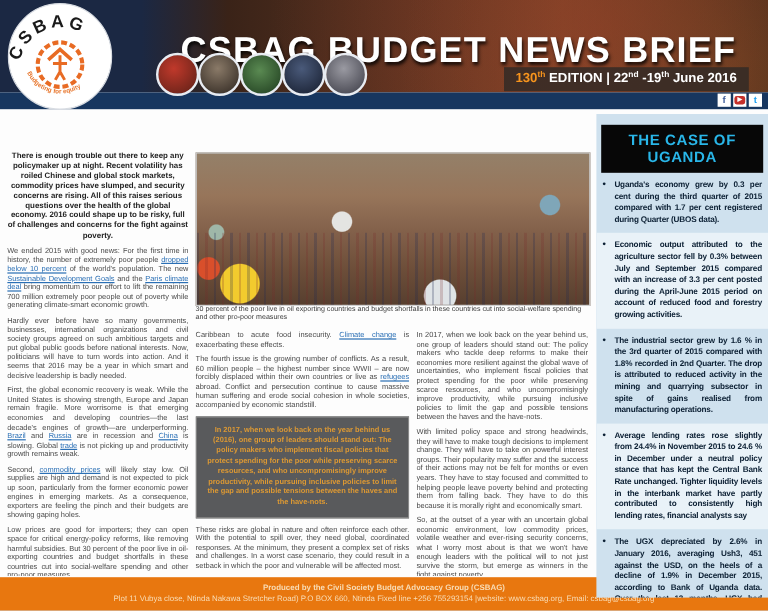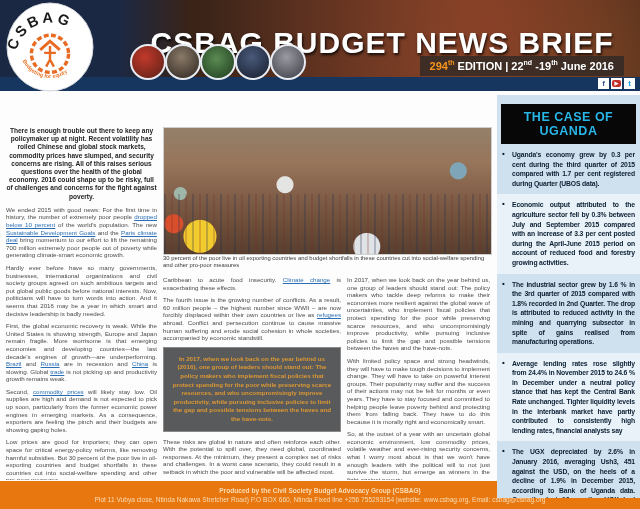--- a/index.html
+++ b/index.html
@@ -89,21 +89,21 @@
 
   <div class="header"></div>
   <div class="nl-title">CSBAG BUDGET NEWS BRIEF</div>
   <div class="circles">
     <div class="hc hc1"></div>
     <div class="hc hc2"></div>
     <div class="hc hc3"></div>
     <div class="hc hc4"></div>
     <div class="hc hc5"></div>
   </div>
-  <div class="badge"><span class="ed-orange">294</span><sup class="ed-orange">th</sup><span> EDITION | 22</span><sup>nd</sup><span> -19</span><sup>th</sup><span> June 2016</span></div>
+  <div class="badge"><span class="ed-orange">130</span><sup class="ed-orange">th</sup><span> EDITION | 22</span><sup>nd</sup><span> -19</span><sup>th</sup><span> June 2016</span></div>
 
   <div class="tagline">
     <div class="socials">
       <div class="si si-fb">f</div>
       <div class="si si-yt">
           <span>▶</span>
         </div>
       <div class="si si-tw">t</div>
     </div>
   </div>

